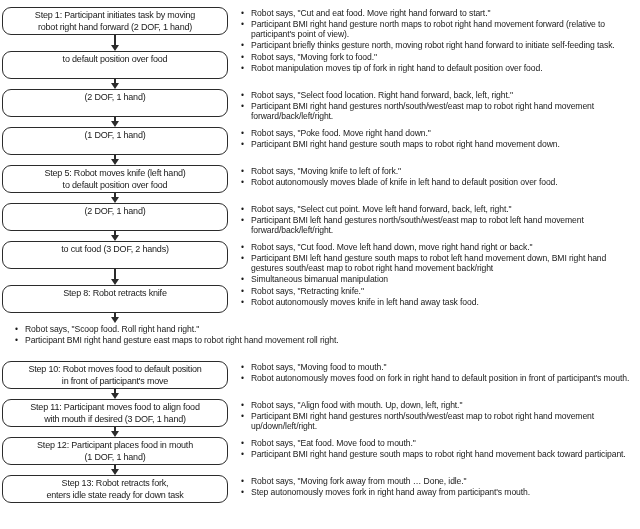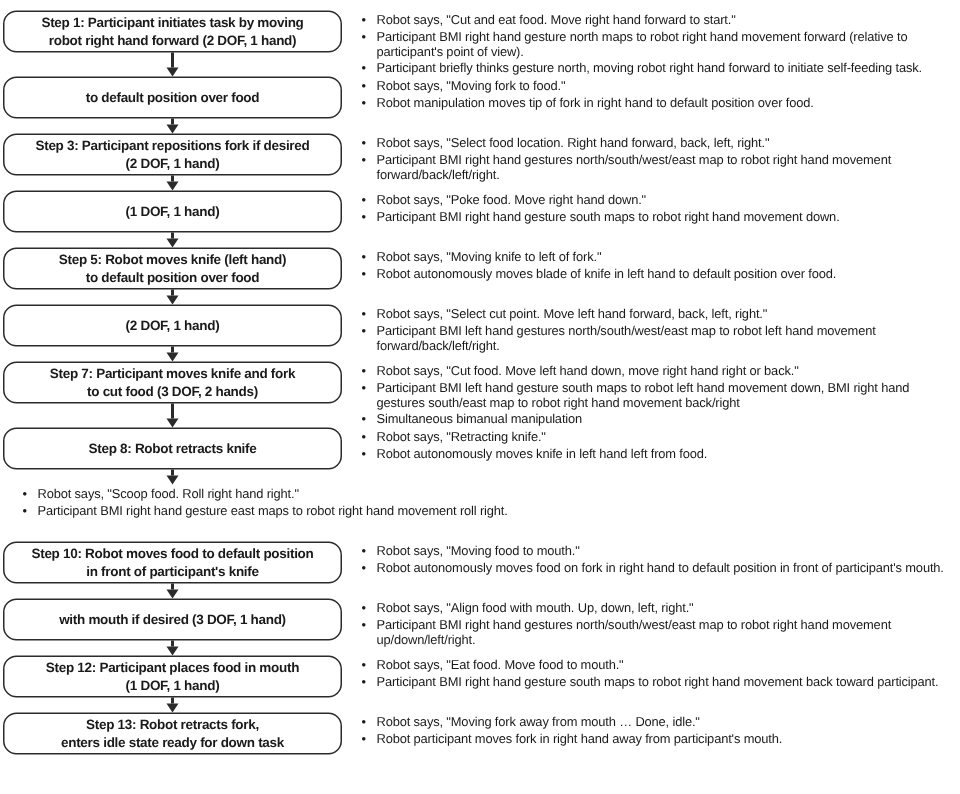--- a/index.html
+++ b/index.html
@@ -8,22 +8,22 @@
     background:#ffffff; color:#1a1a1a;
     font-family:"Liberation Sans", sans-serif;
   }
   .page { box-sizing:border-box; padding:7px 0 0 2px; width:640px; }
   .row { display:flex; align-items:stretch; min-height:38px; }
   .flow-cell { flex:0 0 226px; width:226px; display:flex; flex-direction:column; }
   .step-box {
     box-sizing:border-box;
     border:1.6px solid #2b2b2b; border-radius:9px; background:#ffffff;
     min-height:28px; padding:1px 3px;
-    display:flex; flex-direction:column; justify-content:center;
-    text-align:center; font-weight:bold; font-size:9px; line-height:12px;
+    display:flex; flex-direction:column; justify-content:flex-start;
+    text-align:center; font-weight:normal; font-size:9px; line-height:12px;
     letter-spacing:-0.2px; white-space:nowrap;
   }
   .arrow { flex:1 1 auto; min-height:9px; display:flex; flex-direction:column; align-items:center; }
   .arrow-line { width:1.6px; flex:1 1 auto; min-height:3px; background:#2b2b2b; }
   .arrow-head {
     width:0; height:0;
     border-left:4px solid transparent; border-right:4px solid transparent;
     border-top:6px solid #2b2b2b;
   }
   .bullets {
@@ -84,21 +84,20 @@
           <li class="bullet">
             <span class="dot">•</span>
             <span class="btext">Robot manipulation moves tip of fork in right hand to default position over food.</span>
           </li>
         </ul>
   </div>
 
   <div class="row">
     <div class="flow-cell">
       <div class="step-box">
-        <div class="box-line">Step 3: Participant repositions fork if desired</div>
         <div class="box-line">(2 DOF, 1 hand)</div>
       </div>
       <div class="arrow">
         <div class="arrow-line"></div>
         <div class="arrow-head"></div>
       </div>
     </div>
     <ul class="bullets">
           <li class="bullet">
             <span class="dot">•</span>
@@ -174,21 +173,20 @@
           <li class="bullet">
             <span class="dot">•</span>
             <span class="btext">Participant BMI left hand gestures north/south/west/east map to robot left hand movement forward/back/left/right.</span>
           </li>
         </ul>
   </div>
 
   <div class="row">
     <div class="flow-cell">
       <div class="step-box">
-        <div class="box-line">Step 7: Participant moves knife and fork</div>
         <div class="box-line">to cut food (3 DOF, 2 hands)</div>
       </div>
       <div class="arrow">
         <div class="arrow-line"></div>
         <div class="arrow-head"></div>
       </div>
     </div>
     <ul class="bullets">
           <li class="bullet">
             <span class="dot">•</span>
@@ -216,21 +214,21 @@
         <div class="arrow-head"></div>
       </div>
     </div>
     <ul class="bullets">
           <li class="bullet">
             <span class="dot">•</span>
             <span class="btext">Robot says, "Retracting knife."</span>
           </li>
           <li class="bullet">
             <span class="dot">•</span>
-            <span class="btext">Robot autonomously moves knife in left hand left from food.</span>
+            <span class="btext">Robot autonomously moves knife in left hand away task food.</span>
           </li>
         </ul>
   </div>
 
   <div class="row">
     <ul class="bullets">
           <li class="bullet">
             <span class="dot">•</span>
             <span class="btext">Robot says, "Scoop food. Roll right hand right."</span>
           </li>
@@ -238,21 +236,21 @@
             <span class="dot">•</span>
             <span class="btext">Participant BMI right hand gesture east maps to robot right hand movement roll right.</span>
           </li>
         </ul>
   </div>
 
   <div class="row">
     <div class="flow-cell">
       <div class="step-box">
         <div class="box-line">Step 10: Robot moves food to default position</div>
-        <div class="box-line">in front of participant's knife</div>
+        <div class="box-line">in front of participant's move</div>
       </div>
       <div class="arrow">
         <div class="arrow-line"></div>
         <div class="arrow-head"></div>
       </div>
     </div>
     <ul class="bullets">
           <li class="bullet">
             <span class="dot">•</span>
             <span class="btext">Robot says, "Moving food to mouth."</span>
@@ -260,20 +258,21 @@
           <li class="bullet">
             <span class="dot">•</span>
             <span class="btext">Robot autonomously moves food on fork in right hand to default position in front of participant's mouth.</span>
           </li>
         </ul>
   </div>
 
   <div class="row">
     <div class="flow-cell">
       <div class="step-box">
+        <div class="box-line">Step 11: Participant moves food to align food</div>
         <div class="box-line">with mouth if desired (3 DOF, 1 hand)</div>
       </div>
       <div class="arrow">
         <div class="arrow-line"></div>
         <div class="arrow-head"></div>
       </div>
     </div>
     <ul class="bullets">
           <li class="bullet">
             <span class="dot">•</span>
@@ -317,18 +316,18 @@
       </div>
 
     </div>
     <ul class="bullets">
           <li class="bullet">
             <span class="dot">•</span>
             <span class="btext">Robot says, "Moving fork away from mouth … Done, idle."</span>
           </li>
           <li class="bullet">
             <span class="dot">•</span>
-            <span class="btext">Robot participant moves fork in right hand away from participant's mouth.</span>
+            <span class="btext">Step autonomously moves fork in right hand away from participant's mouth.</span>
           </li>
         </ul>
   </div>
 </div>
 </div>
 
 </body></html>

